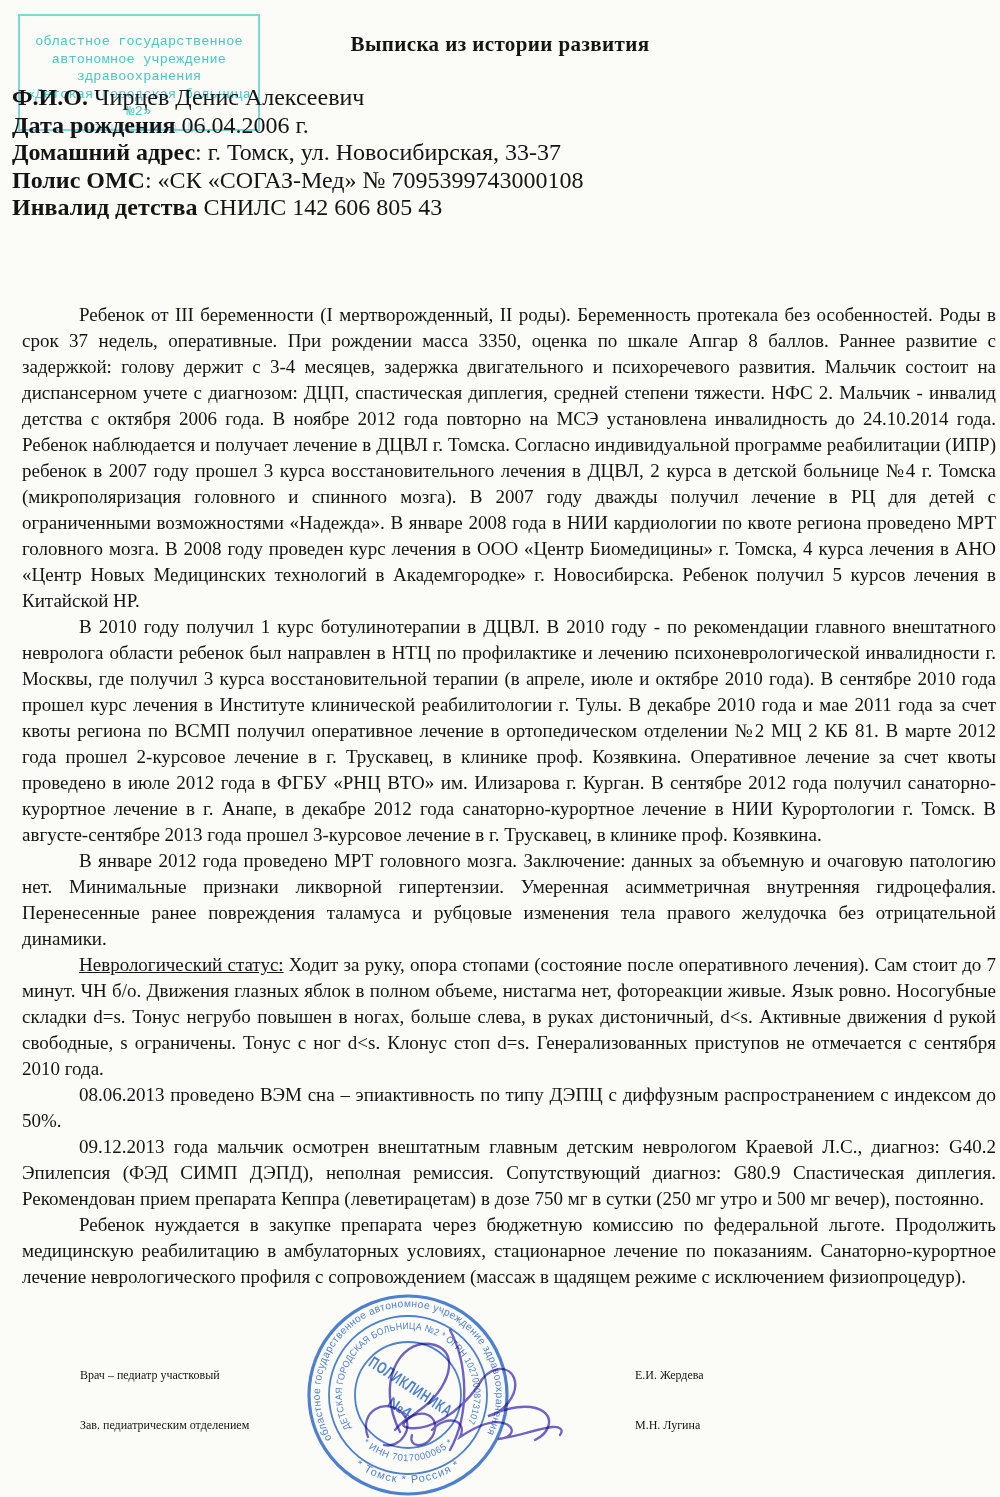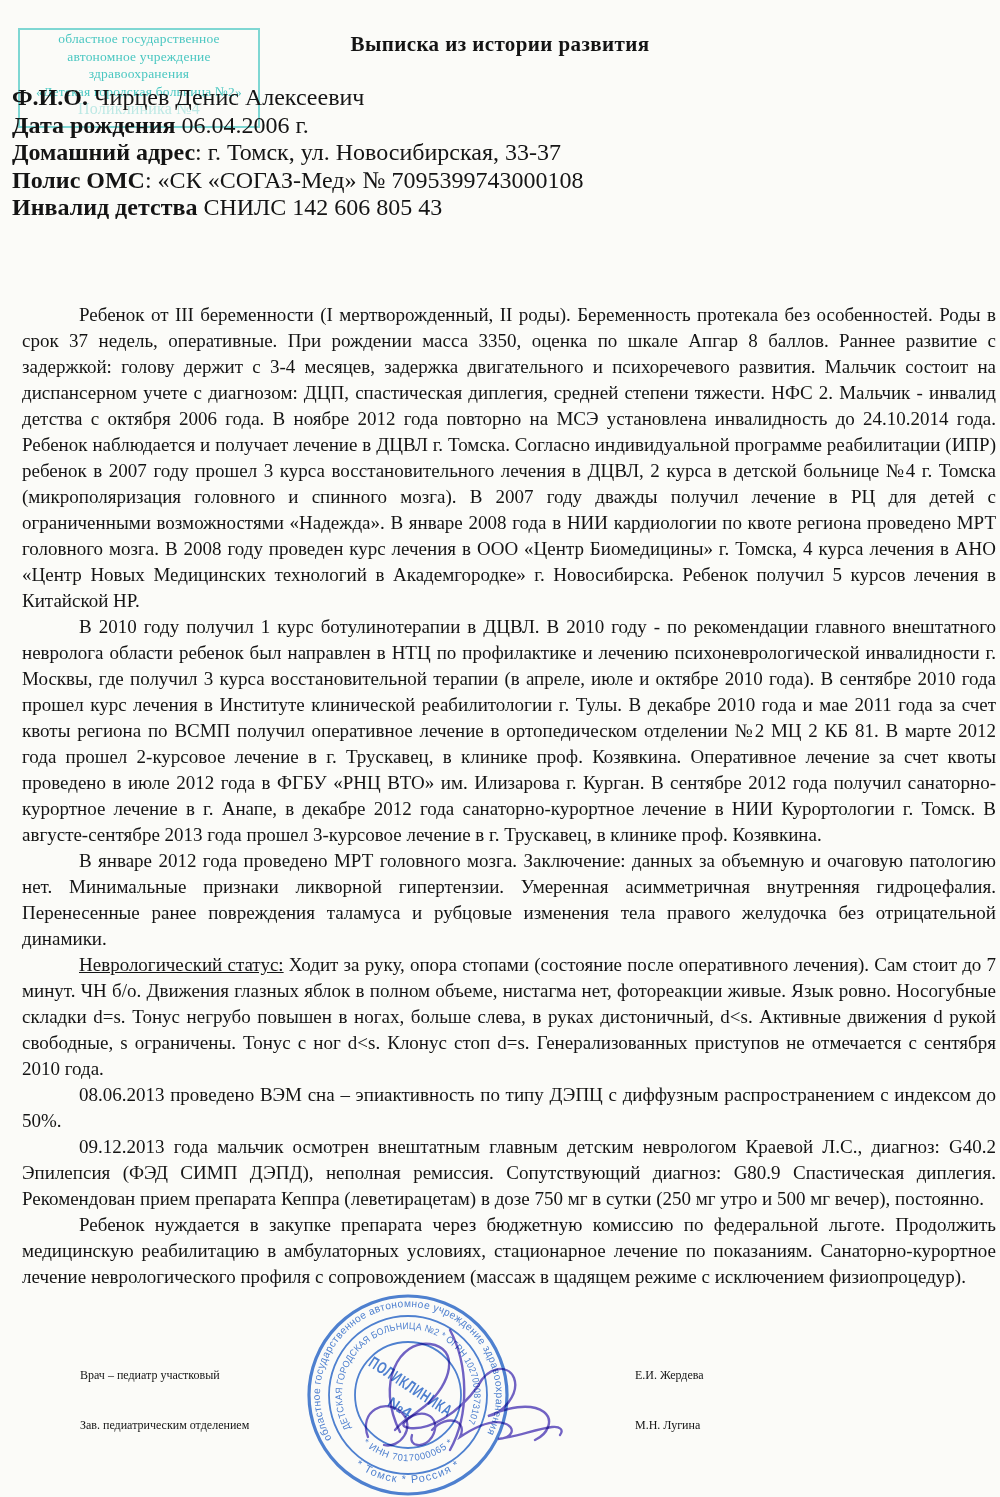--- a/index.html
+++ b/index.html
@@ -8,27 +8,27 @@
     background:#fbfbf8;
     font-family:"Liberation Serif", serif;
     color:#141414;
     position:relative;
     overflow:hidden;
   }
   .page{position:absolute;inset:0;}
 
   
   .corner-stamp{
-    position:absolute;left:18px;top:28px;width:238px;height:96px;
+    position:absolute;left:18px;top:14px;width:238px;height:96px;
     border:2px solid rgba(74,199,195,.7);
     text-align:center;
-    font-family:Liberation Serif, serif;
+    font-family:Liberation Mono, monospace;
     color:#4ac7c1;
     font-size:13.5px;line-height:17.5px;
-    padding-top:0;letter-spacing:.2px;
+    padding-top:17px;letter-spacing:.2px;
     z-index:1;
   }
   .corner-stamp .partial{opacity:.35;font-size:16px;}
 
   .doc-title{
     position:absolute;top:32px;left:0;right:0;
     text-align:center;
     font-size:21px;font-weight:bold;letter-spacing:.4px;
     z-index:2;
   }

